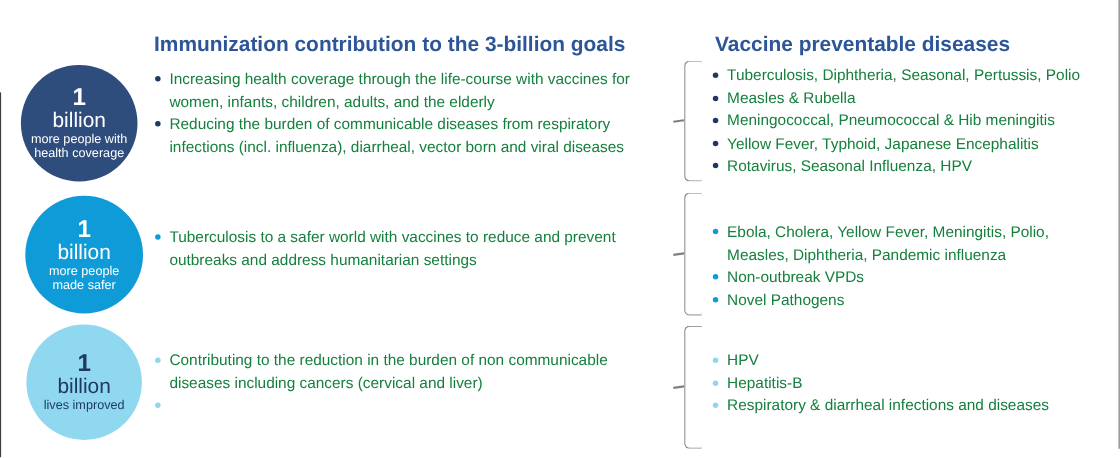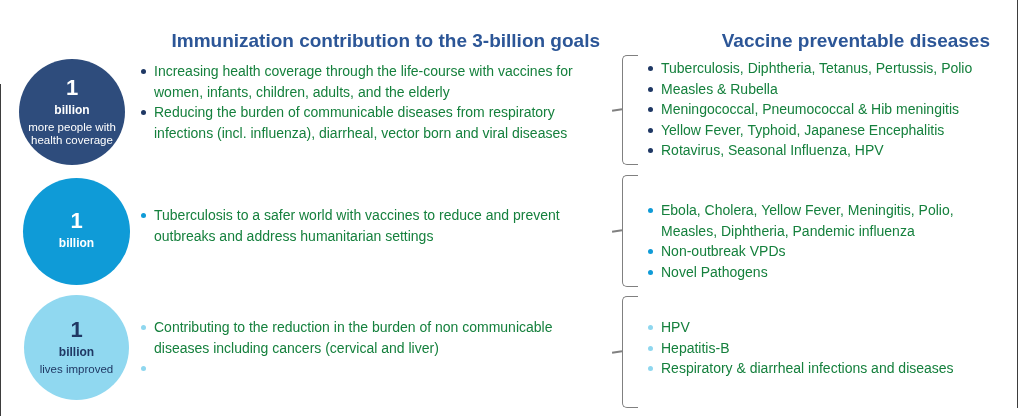--- a/index.html
+++ b/index.html
@@ -10,36 +10,36 @@
     font-family:"Liberation Sans","DejaVu Sans",sans-serif;
     overflow:hidden;
   }
   .edge{position:absolute;width:1px;background:#3d3d3d;}
   .edge-left{left:0;top:84px;bottom:0;}
   .edge-right{right:0;top:0;height:408px;}
 
   .col-header{
     position:absolute;
     font-size:19px;font-weight:700;color:#2c5697;
-    text-align:right;letter-spacing:0;
+    text-align:left;letter-spacing:0;
   }
   .col-header.left{left:140px;top:30px;width:460px;}
   .col-header.right{left:650px;top:30px;width:340px;}
 
   
   .goal-circle{
     position:absolute;border-radius:50%;
     display:flex;flex-direction:column;align-items:center;justify-content:center;
     text-align:center;
   }
   .goal-circle.c0{left:19px;top:59px;width:106px;height:106px;background:#2e4c7c;color:#ffffff;}
   .goal-circle.c1{left:23px;top:178px;width:107px;height:107px;background:#0f9bd7;color:#ffffff;}
   .goal-circle.c2{left:24px;top:295px;width:105px;height:105px;background:#90d8f0;color:#1f3864;}
   .cv{font-size:22px;font-weight:700;line-height:22px;}
-  .cu{font-size:12px;font-weight:700;line-height:22px;}
+  .cu{font-size:19px;font-weight:400;line-height:22px;}
   .cc{font-size:11.5px;line-height:13px;max-width:88px;margin-top:0;}
 
   
   ul.list{list-style:none;margin:0;padding:0;position:absolute;}
   ul.list li{
     display:flex;align-items:flex-start;
     font-size:14px;line-height:20.5px;color:#15803d;
   }
   .dot{
     flex:0 0 auto;width:5px;height:5px;border-radius:50%;
@@ -99,21 +99,21 @@
     </li>
     <li>
       <span class="dot"></span>
       <span class="txt">Reducing the burden of communicable diseases from respiratory infections (incl. influenza), diarrheal, vector born and viral diseases</span>
     </li>
   </ul>
   <div class="bracket b0"></div>
   <ul class="list right-list g0 rl0">
     <li>
       <span class="dot"></span>
-      <span class="txt">Tuberculosis, Diphtheria, Tetanus, Pertussis, Polio</span>
+      <span class="txt">Tuberculosis, Diphtheria, Seasonal, Pertussis, Polio</span>
     </li>
     <li>
       <span class="dot"></span>
       <span class="txt">Measles &amp; Rubella</span>
     </li>
     <li>
       <span class="dot"></span>
       <span class="txt">Meningococcal, Pneumococcal &amp; Hib meningitis</span>
     </li>
     <li>
@@ -122,20 +122,21 @@
     </li>
     <li>
       <span class="dot"></span>
       <span class="txt">Rotavirus, Seasonal Influenza, HPV</span>
     </li>
   </ul>
 
   <div class="goal-circle c1">
     <div class="cv">1</div>
     <div class="cu">billion</div>
+    <div class="cc">more people made safer</div>
   </div>
   <ul class="list left-list g1 ll1">
     <li>
       <span class="dot"></span>
       <span class="txt">Tuberculosis to a safer world with vaccines to reduce and prevent outbreaks and address humanitarian settings</span>
     </li>
   </ul>
   <div class="bracket b1"></div>
   <ul class="list right-list g1 rl1">
     <li>

